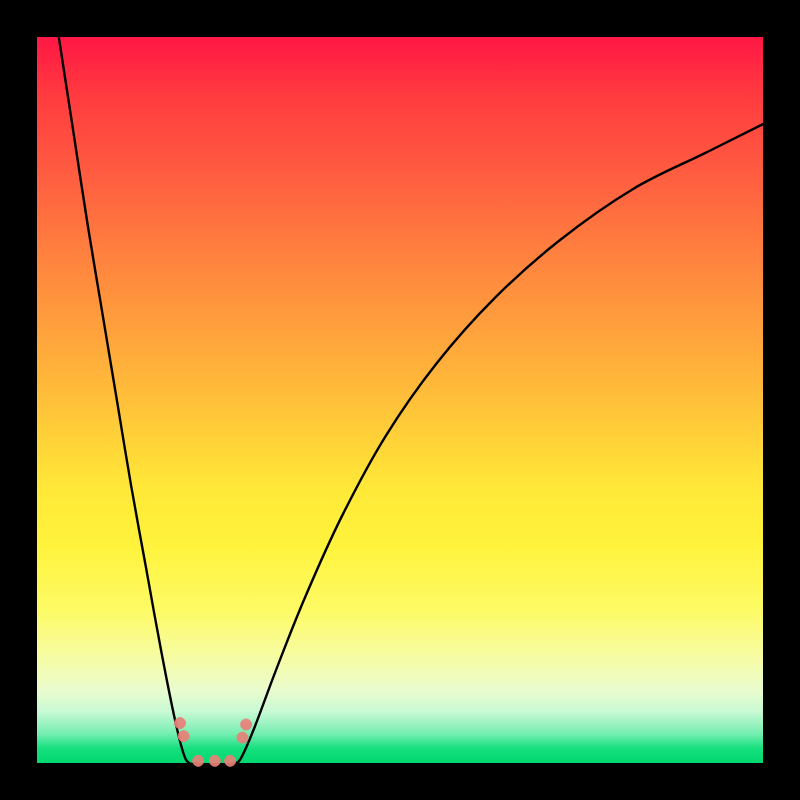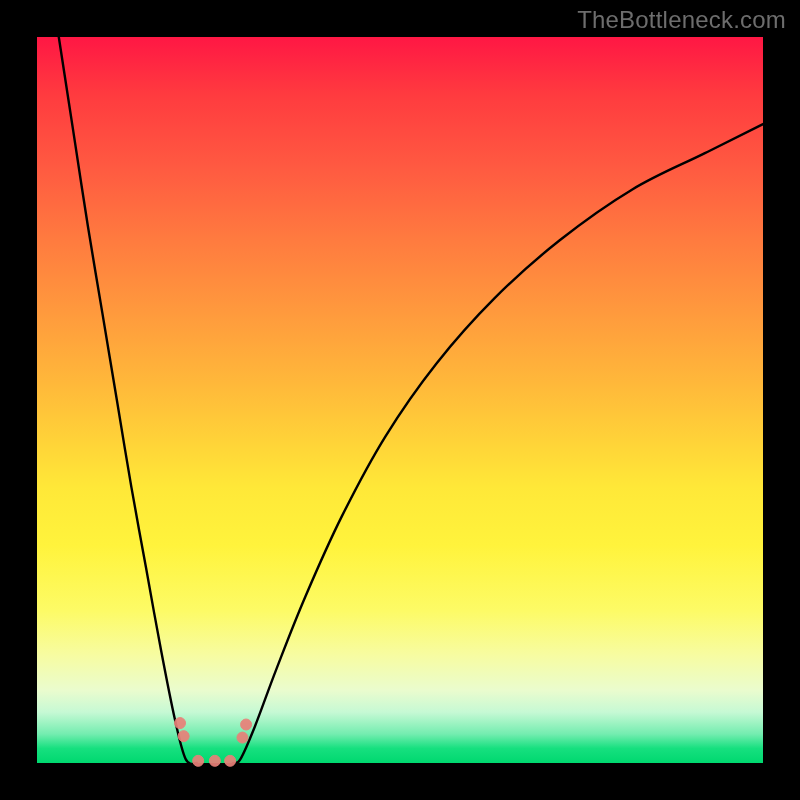--- a/index.html
+++ b/index.html
@@ -72,21 +72,20 @@
     fill: #e98079;
     stroke: #e98079;
     stroke-width: 1px;
     opacity: 0.92;
   }
 </style>
 </head>
 <body>
 
 <div class="frame">
-  <div class="watermark">TheBottleneck.com</div>
 
   <div class="plot">
     <svg class="curves" viewBox="0 0 726 726">
       <g id="series-group">
           <path d="M 21.779999999999998 0 C 24.3936 16.9884, 31.0728 60.4032, 36.300000000000004 94.38 C 41.52720000000001 128.3568, 45.59280000000001 156.08999999999997, 50.82000000000001 188.76 C 56.047200000000004 221.43, 60.11280000000001 244.5168, 65.34 275.88 C 70.5672 307.2432, 74.6328 331.6368, 79.86 363 C 85.0872 394.3632, 89.15280000000001 420.0636, 94.38000000000001 450.12 C 99.6072 480.1764, 103.6728 501.23040000000003, 108.89999999999999 529.98 C 114.12719999999999 558.7296, 118.19280000000002 582.3972, 123.42000000000002 609.84 C 128.64720000000003 637.2828000000001, 133.3662 662.1846, 137.94 682.44 C 142.5138 702.6954000000001, 144.90959999999998 714.5292000000001, 148.82999999999998 722.37 C 152.75039999999998 730.2108, 157.75979999999998 725.3466, 159.72 726" class="curve"></path>
           <path d="M 196.02 726 C 197.32680000000002 725.3466, 199.35960000000003 728.904, 203.28000000000003 722.37 C 207.20040000000003 715.836, 211.266 706.0350000000001, 217.79999999999998 689.7 C 224.33399999999997 673.365, 230.4324 655.1424000000001, 239.58 631.62 C 248.72760000000002 608.0975999999999, 256.85880000000003 586.4628, 268.62 559.02 C 280.3812 531.5772, 290.5452 507.90959999999995, 304.92 479.15999999999997 C 319.2948 450.4104, 331.49159999999995 426.7428, 348.47999999999996 399.3 C 365.4684 371.85720000000003, 379.698 351.5292, 399.3 326.7 C 418.90200000000004 301.8708, 435.1644 283.5756, 457.38 261.36 C 479.5956 239.14440000000002, 497.8908 222.88199999999998, 522.72 203.27999999999997 C 547.5492 183.67799999999997, 569.184 168.14159999999993, 595.3199999999999 152.45999999999992 C 621.4559999999999 136.77839999999992, 644.3976 127.92119999999996, 667.9200000000001 116.15999999999997 C 691.4424000000001 104.39879999999998, 715.5456 92.3472, 726 87.12" class="curve"></path>
         </g>
       <g id="markers-group">
           <circle cx="143.022" cy="686.07" r="5.5" class="marker"></circle>
           <circle cx="146.652" cy="699.138" r="5.5" class="marker"></circle>

